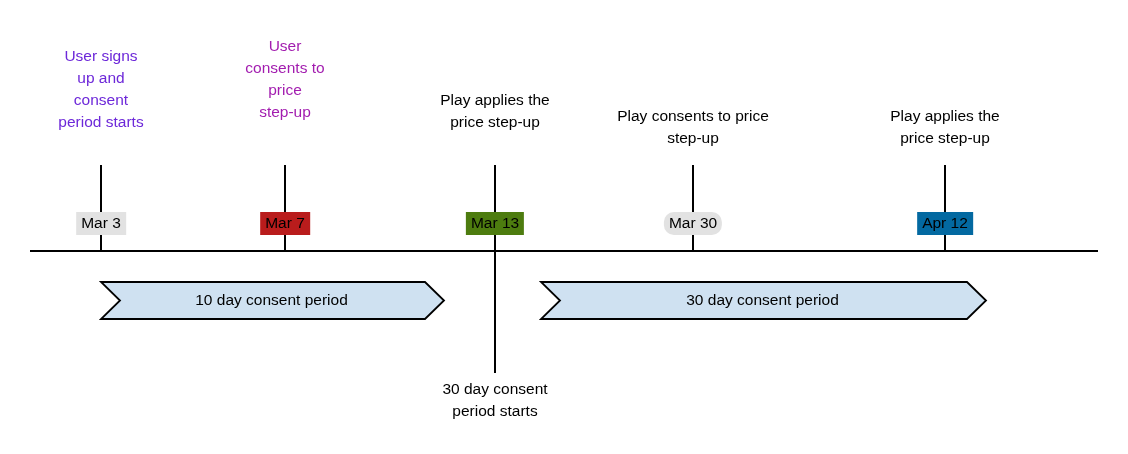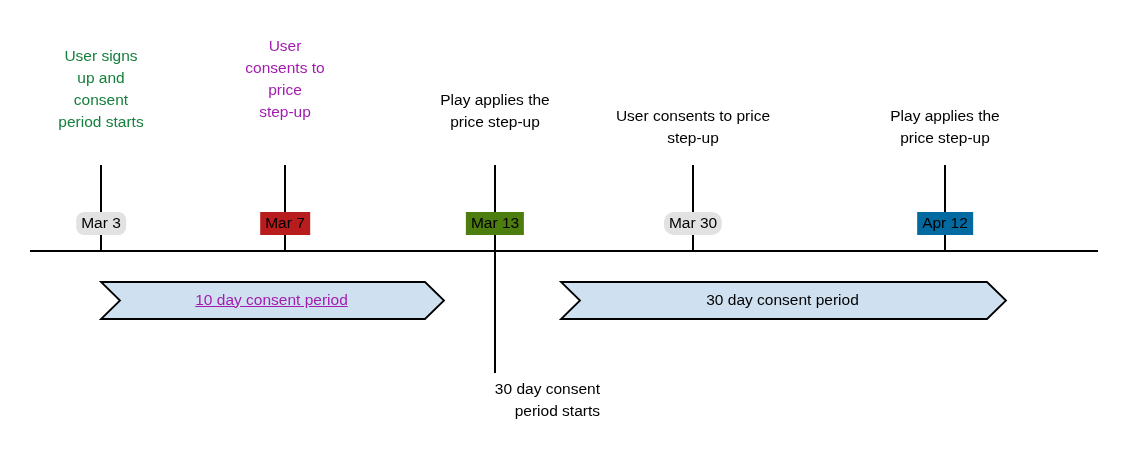--- a/index.html
+++ b/index.html
@@ -97,73 +97,73 @@
 </style>
 </head>
 <body style="background: rgb(255, 255, 255);">
 
 <div id="canvas" style="background: rgb(255, 255, 255);">
 
   <div class="axis-line" id="axis" style="left: 30px; top: 250px; width: 1068px; background: rgb(0, 0, 0);"></div>
 
   <div id="events-layer">
       <div class="event" style="left: 101px;">
-        <div class="event-caption" style="top: 45px; width: 190px; left: 0px; color: #15803d; transform: translateX(-50%);">User signs
+        <div class="event-caption" style="top: 45px; width: 190px; left: 0px; color: #6d28d9; transform: translateX(-50%);">User signs
 up and
 consent
 period starts</div>
         <div class="tick" style="left: -1px; top: 165px; height: 48px; background: rgb(0, 0, 0);"></div>
         <div class="tick" style="left: -1px; top: 233px; height: 18px; background: rgb(0, 0, 0);"></div>
-        <div class="date-chip" style="top: 212px; left: 0px; background: rgb(226, 226, 226); color: rgb(0, 0, 0); transform: translateX(-50%); border-radius: 8px;">Mar 3</div>
+        <div class="date-chip" style="top: 212px; left: 0px; background: rgb(226, 226, 226); color: rgb(0, 0, 0); transform: translateX(-50%);">Mar 3</div>
       </div>
       <div class="event" style="left: 285px;">
         <div class="event-caption" style="top: 35px; width: 190px; left: 0px; color: #a21caf; transform: translateX(-50%);">User
 consents to
 price
 step-up</div>
         <div class="tick" style="left: -1px; top: 165px; height: 48px; background: rgb(0, 0, 0);"></div>
         <div class="tick" style="left: -1px; top: 233px; height: 18px; background: rgb(0, 0, 0);"></div>
         <div class="date-chip" style="top: 212px; left: 0px; background: #b91c1c; color: rgb(0, 0, 0); transform: translateX(-50%);">Mar 7</div>
       </div>
       <div class="event" style="left: 495px;">
         <div class="event-caption" style="top: 89px; width: 200px; left: 0px; color: rgb(0, 0, 0); transform: translateX(-50%);">Play applies the
 price step-up</div>
         <div class="tick" style="left: -1px; top: 165px; height: 48px; background: rgb(0, 0, 0);"></div>
         <div class="tick" style="left: -1px; top: 233px; height: 140px; background: rgb(0, 0, 0);"></div>
         <div class="date-chip" style="top: 212px; left: 0px; background: #4d7c0f; color: rgb(0, 0, 0); transform: translateX(-50%);">Mar 13</div>
       </div>
       <div class="event" style="left: 693px;">
-        <div class="event-caption" style="top: 105px; width: 240px; left: 0px; color: rgb(0, 0, 0); transform: translateX(-50%);">User consents to price
+        <div class="event-caption" style="top: 105px; width: 240px; left: 0px; color: rgb(0, 0, 0); transform: translateX(-50%);">Play consents to price
 step-up</div>
         <div class="tick" style="left: -1px; top: 165px; height: 48px; background: rgb(0, 0, 0);"></div>
         <div class="tick" style="left: -1px; top: 233px; height: 18px; background: rgb(0, 0, 0);"></div>
         <div class="date-chip" style="top: 212px; left: 0px; background: rgb(226, 226, 226); color: rgb(0, 0, 0); transform: translateX(-50%); border-radius: 10px;">Mar 30</div>
       </div>
       <div class="event" style="left: 945px;">
         <div class="event-caption" style="top: 105px; width: 200px; left: 0px; color: rgb(0, 0, 0); transform: translateX(-50%);">Play applies the
 price step-up</div>
         <div class="tick" style="left: -1px; top: 165px; height: 48px; background: rgb(0, 0, 0);"></div>
         <div class="tick" style="left: -1px; top: 233px; height: 18px; background: rgb(0, 0, 0);"></div>
         <div class="date-chip" style="top: 212px; left: 0px; background: #0369a1; color: rgb(0, 0, 0); transform: translateX(-50%);">Apr 12</div>
       </div>
     </div>
 
   <div id="banners-layer">
       <div class="banner" style="left: 100px; top: 281px; width: 343px; height: 37px;">
         <svg width="345" height="39" viewBox="-1 -1 345 39">
           <polygon points="0,0 324,0 343,18.5 324,37 0,37 19,18.5" fill="#cfe1f1" stroke="#000000" stroke-width="1.8" stroke-linejoin="miter"></polygon>
         </svg>
-        <div class="banner-label" style="color: #a21caf; text-decoration: underline;">10 day consent period</div>
+        <div class="banner-label" style="color: #000000;">10 day consent period</div>
       </div>
-      <div class="banner" style="left: 560px; top: 281px; width: 445px; height: 37px;">
+      <div class="banner" style="left: 540px; top: 281px; width: 445px; height: 37px;">
         <svg width="447" height="39" viewBox="-1 -1 447 39">
           <polygon points="0,0 426,0 445,18.5 426,37 0,37 19,18.5" fill="#cfe1f1" stroke="#000000" stroke-width="1.8" stroke-linejoin="miter"></polygon>
         </svg>
         <div class="banner-label" style="color: rgb(0, 0, 0);">30 day consent period</div>
       </div>
     </div>
 
   <div id="below-layer">
-      <div class="below-caption" style="left: 495px; top: 378px; width: 210px; margin-left: -105px; transform: none; color: rgb(0, 0, 0); text-align: right;">30 day consent
+      <div class="below-caption" style="left: 495px; top: 378px; width: 210px; margin-left: -105px; transform: none; color: rgb(0, 0, 0);">30 day consent
 period starts</div>
     </div>
 
 </div>
 
 </body></html>

